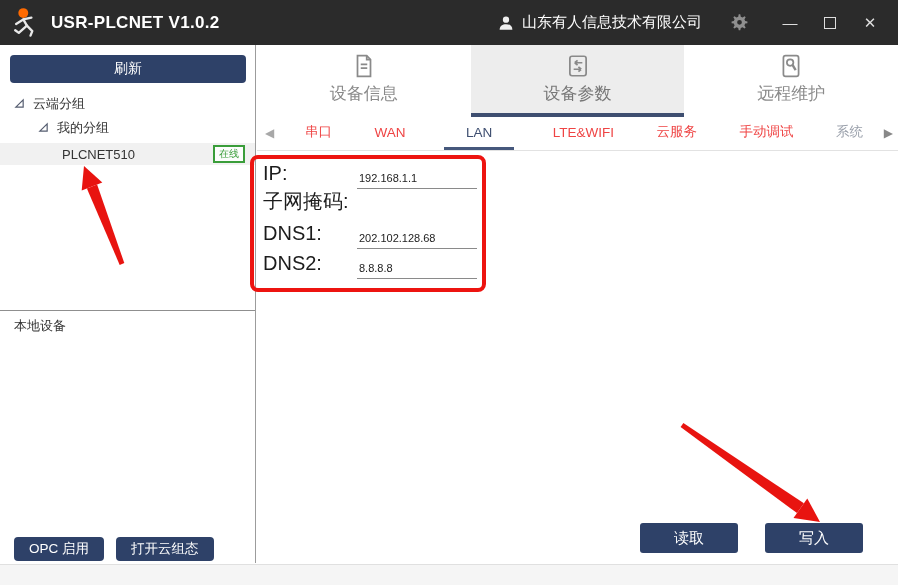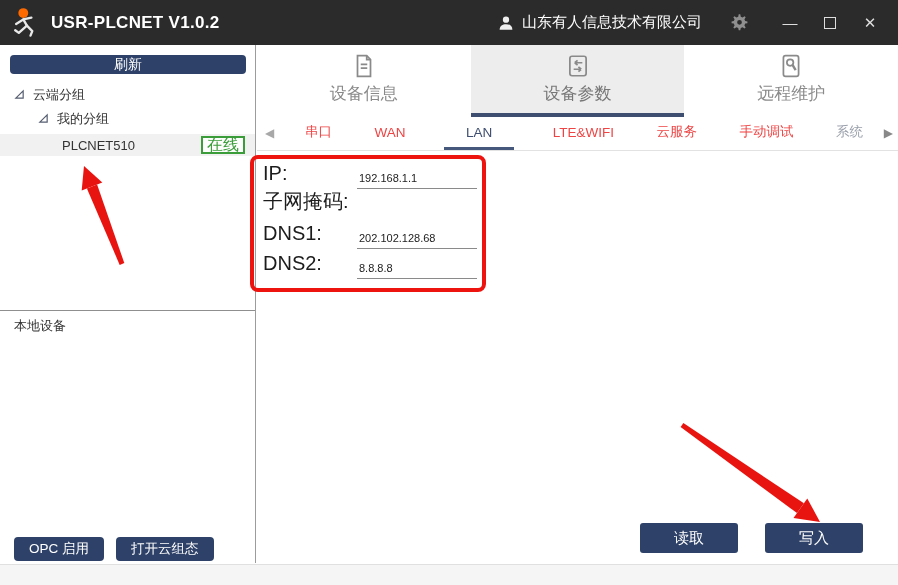--- a/index.html
+++ b/index.html
@@ -15,30 +15,30 @@
   .account { display:flex; align-items:center; font-size:15px; margin-right:22px; cursor:default; }
   .account svg { margin-right:7px; }
   .gear-btn { width:30px; height:30px; display:flex; align-items:center; justify-content:center; margin-right:16px; cursor:pointer; }
   .winbtn { width:40px; height:32px; display:flex; align-items:center; justify-content:center;
             color:#dedede; font-size:15px; cursor:pointer; }
   .max-glyph { width:12px; height:12px; border:1.5px solid #dedede; display:inline-block; }
 
   
   .sidebar { position:absolute; left:0; top:45px; width:256px; height:518px; background:#fff;
              border-right:1px solid #9c9c9c; }
-  .refresh-btn { display:block; margin:10px; width:236px; height:19px; background:#2e4168; color:#fff;
+  .refresh-btn { display:block; margin:10px; width:236px; height:28px; background:#2e4168; color:#fff;
                  border:none; border-radius:4px; font-size:14px; font-family:inherit; cursor:pointer; }
   .tree { font-size:13px; color:#333; }
   .tree-row { display:flex; align-items:center; height:21px; cursor:pointer; }
   .row-cloud { padding-left:14px; margin-top:6px; }
   .row-my    { padding-left:38px; margin-top:3px; }
   .row-device{ padding-left:62px; margin-top:5px; height:22px; background:#f1f1f1; position:relative; }
   .tri { margin-right:8px; flex:0 0 auto; }
   .badge { position:absolute; right:10px; top:2px; border:2px solid #3a9d3a; color:#3a9d3a;
-           background:#fdfdfd; font-size:16px; line-height:14px; padding:0 4px; }
+           background:#fdfdfd; font-size:10px; line-height:14px; padding:0 4px; }
   .sidebar-divider { position:absolute; top:265px; left:0; width:255px; border-top:1px solid #8f8f8f; }
   .local-label { position:absolute; top:272px; left:14px; font-size:13px; color:#333; }
   .sidebar-btns { position:absolute; bottom:2px; left:14px; display:flex; gap:12px; }
   .side-btn { height:24px; padding:0 15px; background:#2e4168; color:#fff; border:none; border-radius:4px;
               font-size:13.5px; font-family:inherit; cursor:pointer; }
 
   
   .main { position:absolute; left:257px; top:45px; width:641px; height:518px; background:#fff; }
   .main-tabs { display:flex; height:72px; }
   .main-tab { flex:1; display:flex; flex-direction:column; align-items:center; justify-content:center;

